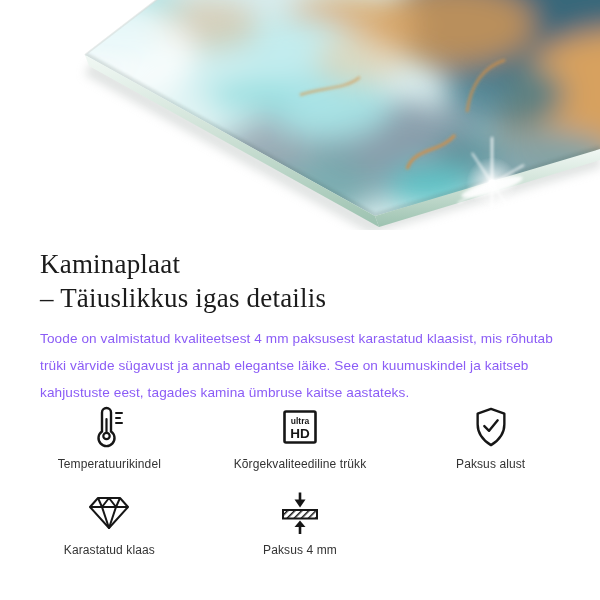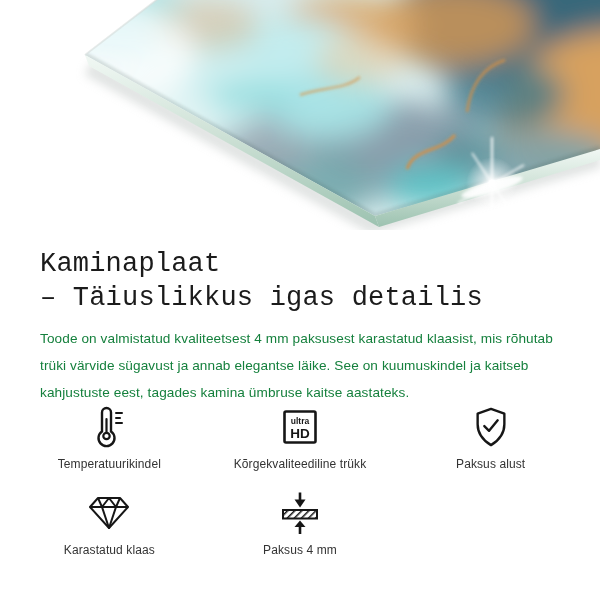--- a/index.html
+++ b/index.html
@@ -8,27 +8,27 @@
     font-family:"Liberation Sans",sans-serif;
     -webkit-font-smoothing:antialiased;
   }
   .page{position:relative;width:600px;height:600px;background:#fff;}
 
   .hero{position:absolute;left:0;top:0;width:600px;height:230px;overflow:hidden;}
   .hero svg{display:block;}
 
   .heading{
     position:absolute;left:40px;top:229px;width:520px;
-    font-family:Liberation Mono, monospace;
+    font-family:Liberation Serif, serif;
     font-size:27px;line-height:34px;font-weight:400;
     color:#1b1b1b;letter-spacing:.2px;
   }
   .desc{
     position:absolute;left:40px;top:309px;width:534px;
-    font-size:13.6px;line-height:27px;color:#15803d;letter-spacing:.1px;margin-top:16px;
+    font-size:13.6px;line-height:27px;color:#8b5cf6;letter-spacing:.1px;margin-top:16px;
   }
 
   .features{
     position:absolute;left:14px;top:403px;width:572px;
     display:grid;grid-template-columns:1fr 1fr 1fr;row-gap:18px;
   }
   .feature{
     display:flex;flex-direction:column;align-items:center;
   }
   .icon-wrap{height:47px;display:flex;align-items:center;justify-content:center;text-align:center;}

